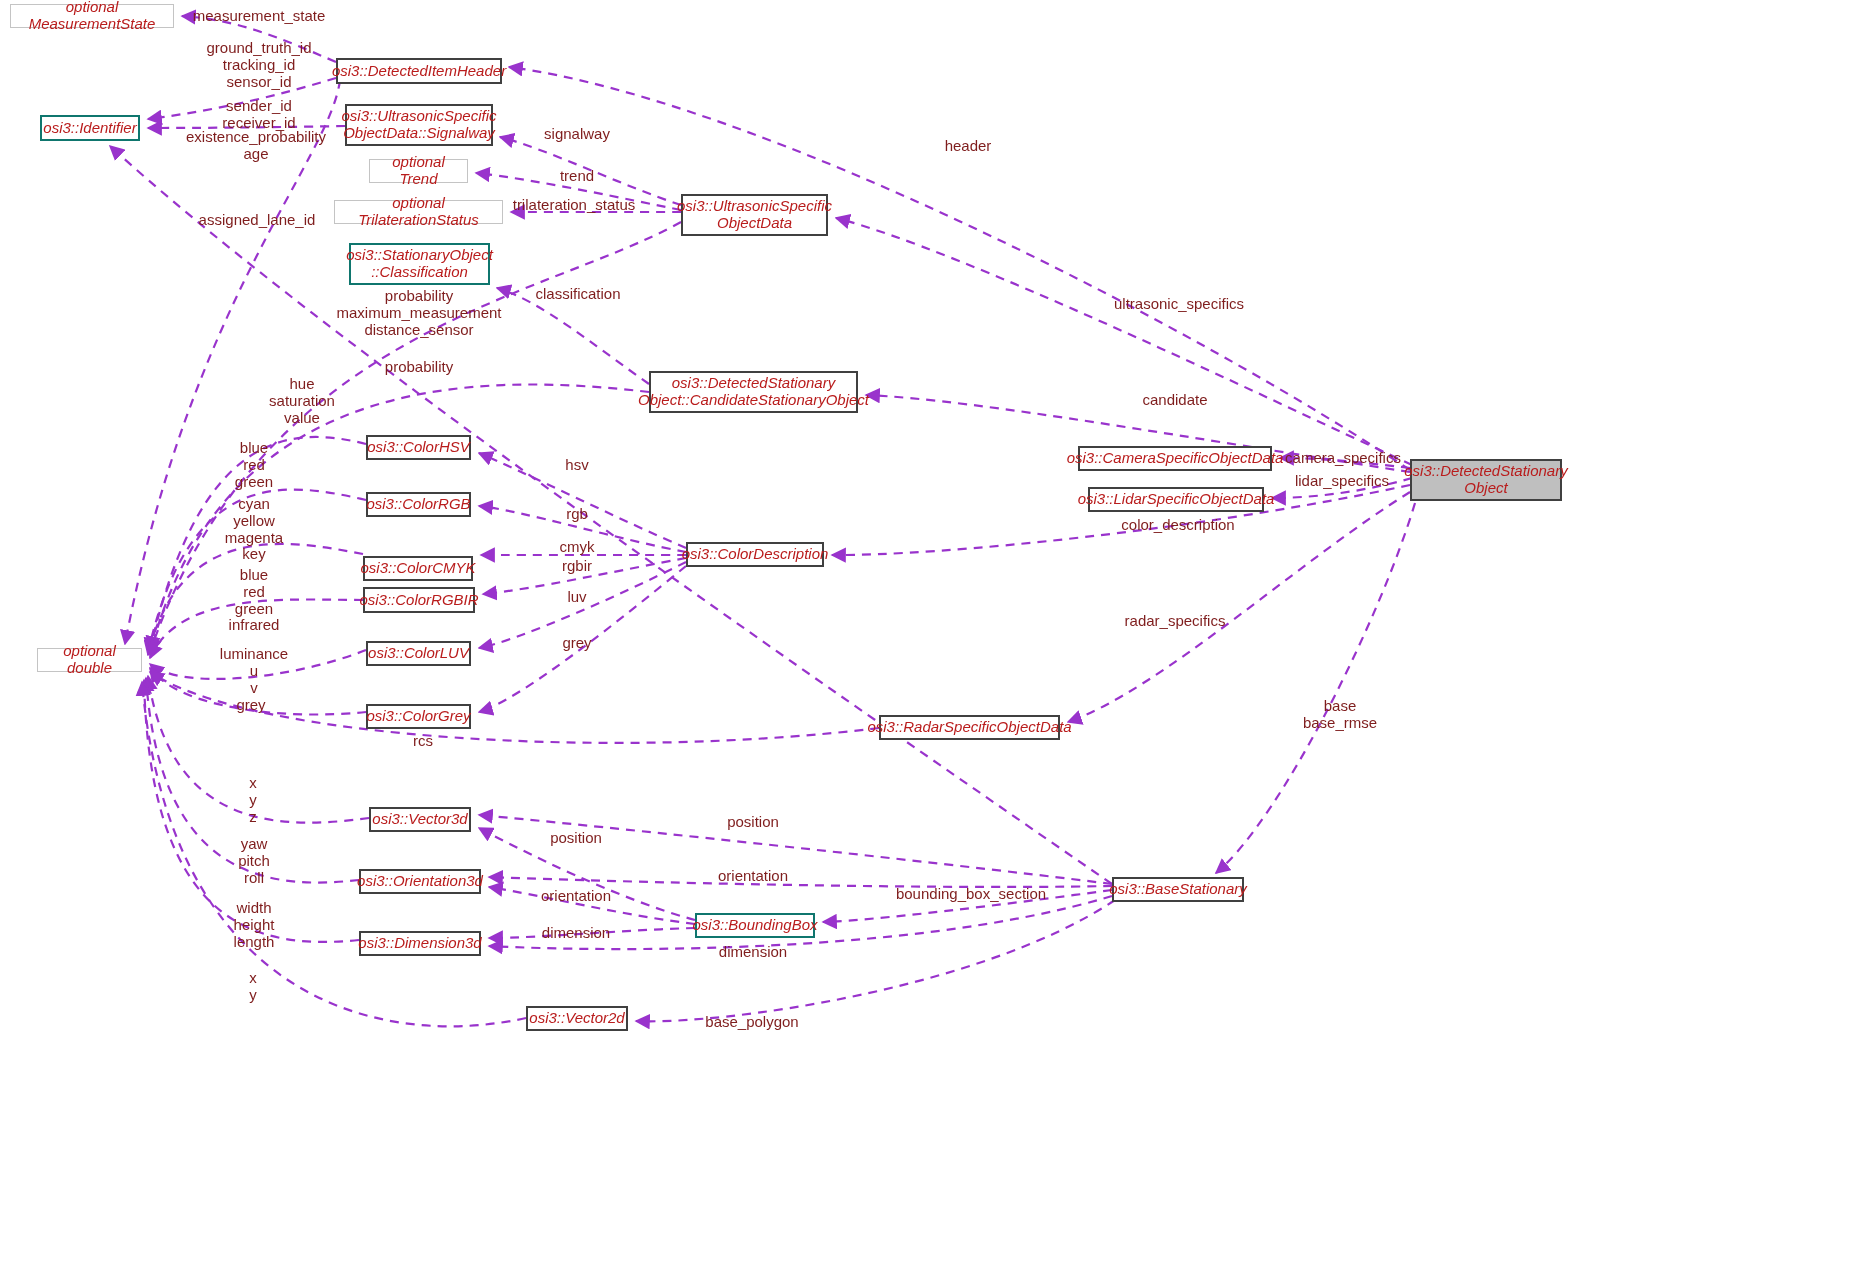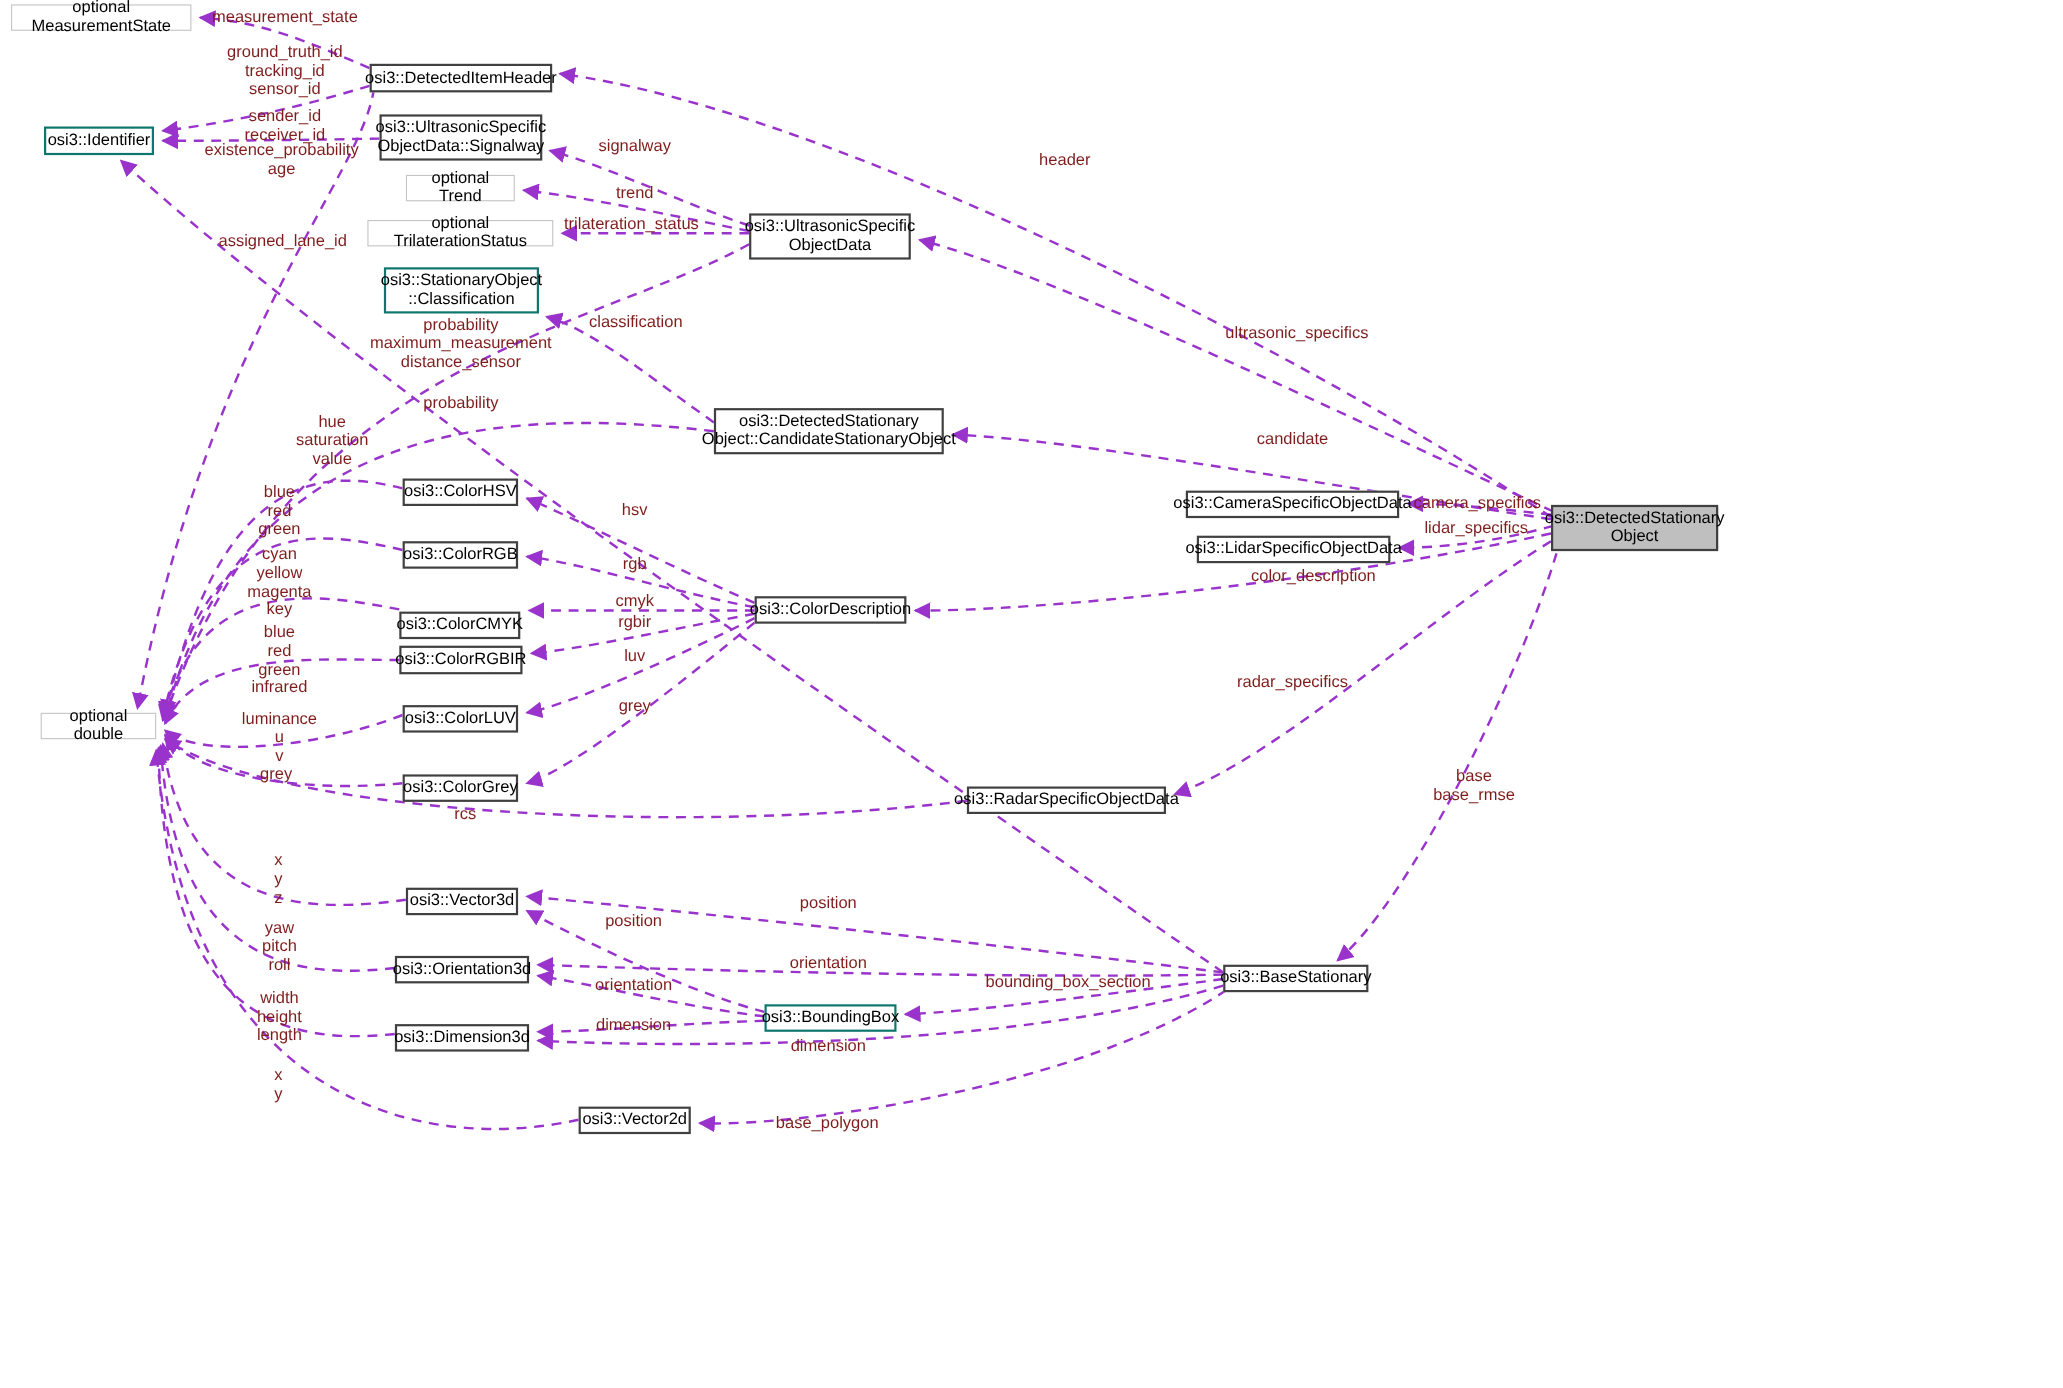--- a/index.html
+++ b/index.html
@@ -12,24 +12,25 @@
   }
   svg#edges{position:absolute;left:0;top:0;width:1875px;height:1262px;}
   .node{
     position:absolute;
     box-sizing:border-box;
     display:flex;align-items:center;justify-content:center;
     text-align:center;
     background:#ffffff;
     font-size:15px;
     line-height:1.12;
-    color:#000000;
+    color:#b91c1c;
     white-space:pre-line;
     padding:3px 24px;
     z-index:3;
+    font-style:italic;
   }
   .node.plain{border:1px solid #c4c4c4;}
   .node.solid{border:2px solid #404040;}
   .node.redbox{border:2px solid #0f766e;}
   .node.current{border:2px solid #404040;background:#bfbfbf;}
   .elabel{
     position:absolute;
     font-size:15px;
     color:#7f1d1d;
     line-height:1.12;
@@ -199,21 +200,21 @@
   <div class="elabel" style="left:254px;top:401px;margin-left:48px;">hue
 saturation
 value</div>
   <div class="elabel" style="left:1343px;top:458px;">camera_specifics</div>
   <div class="elabel" style="left:577px;top:465px;">hsv</div>
   <div class="elabel" style="left:254px;top:465px;">blue
 red
 green</div>
   <div class="elabel" style="left:1342px;top:481px;">lidar_specifics</div>
   <div class="elabel" style="left:577px;top:514px;">rgb</div>
-  <div class="elabel" style="left:1178px;top:525px;margin-left:16px;">color_description</div>
+  <div class="elabel" style="left:1178px;top:525px;">color_description</div>
   <div class="elabel" style="left:254px;top:530px;">cyan
 yellow
 magenta
 key</div>
   <div class="elabel" style="left:577px;top:547px;">cmyk</div>
   <div class="elabel" style="left:577px;top:566px;">rgbir</div>
   <div class="elabel" style="left:577px;top:597px;">luv</div>
   <div class="elabel" style="left:254px;top:601px;">blue
 red
 green

